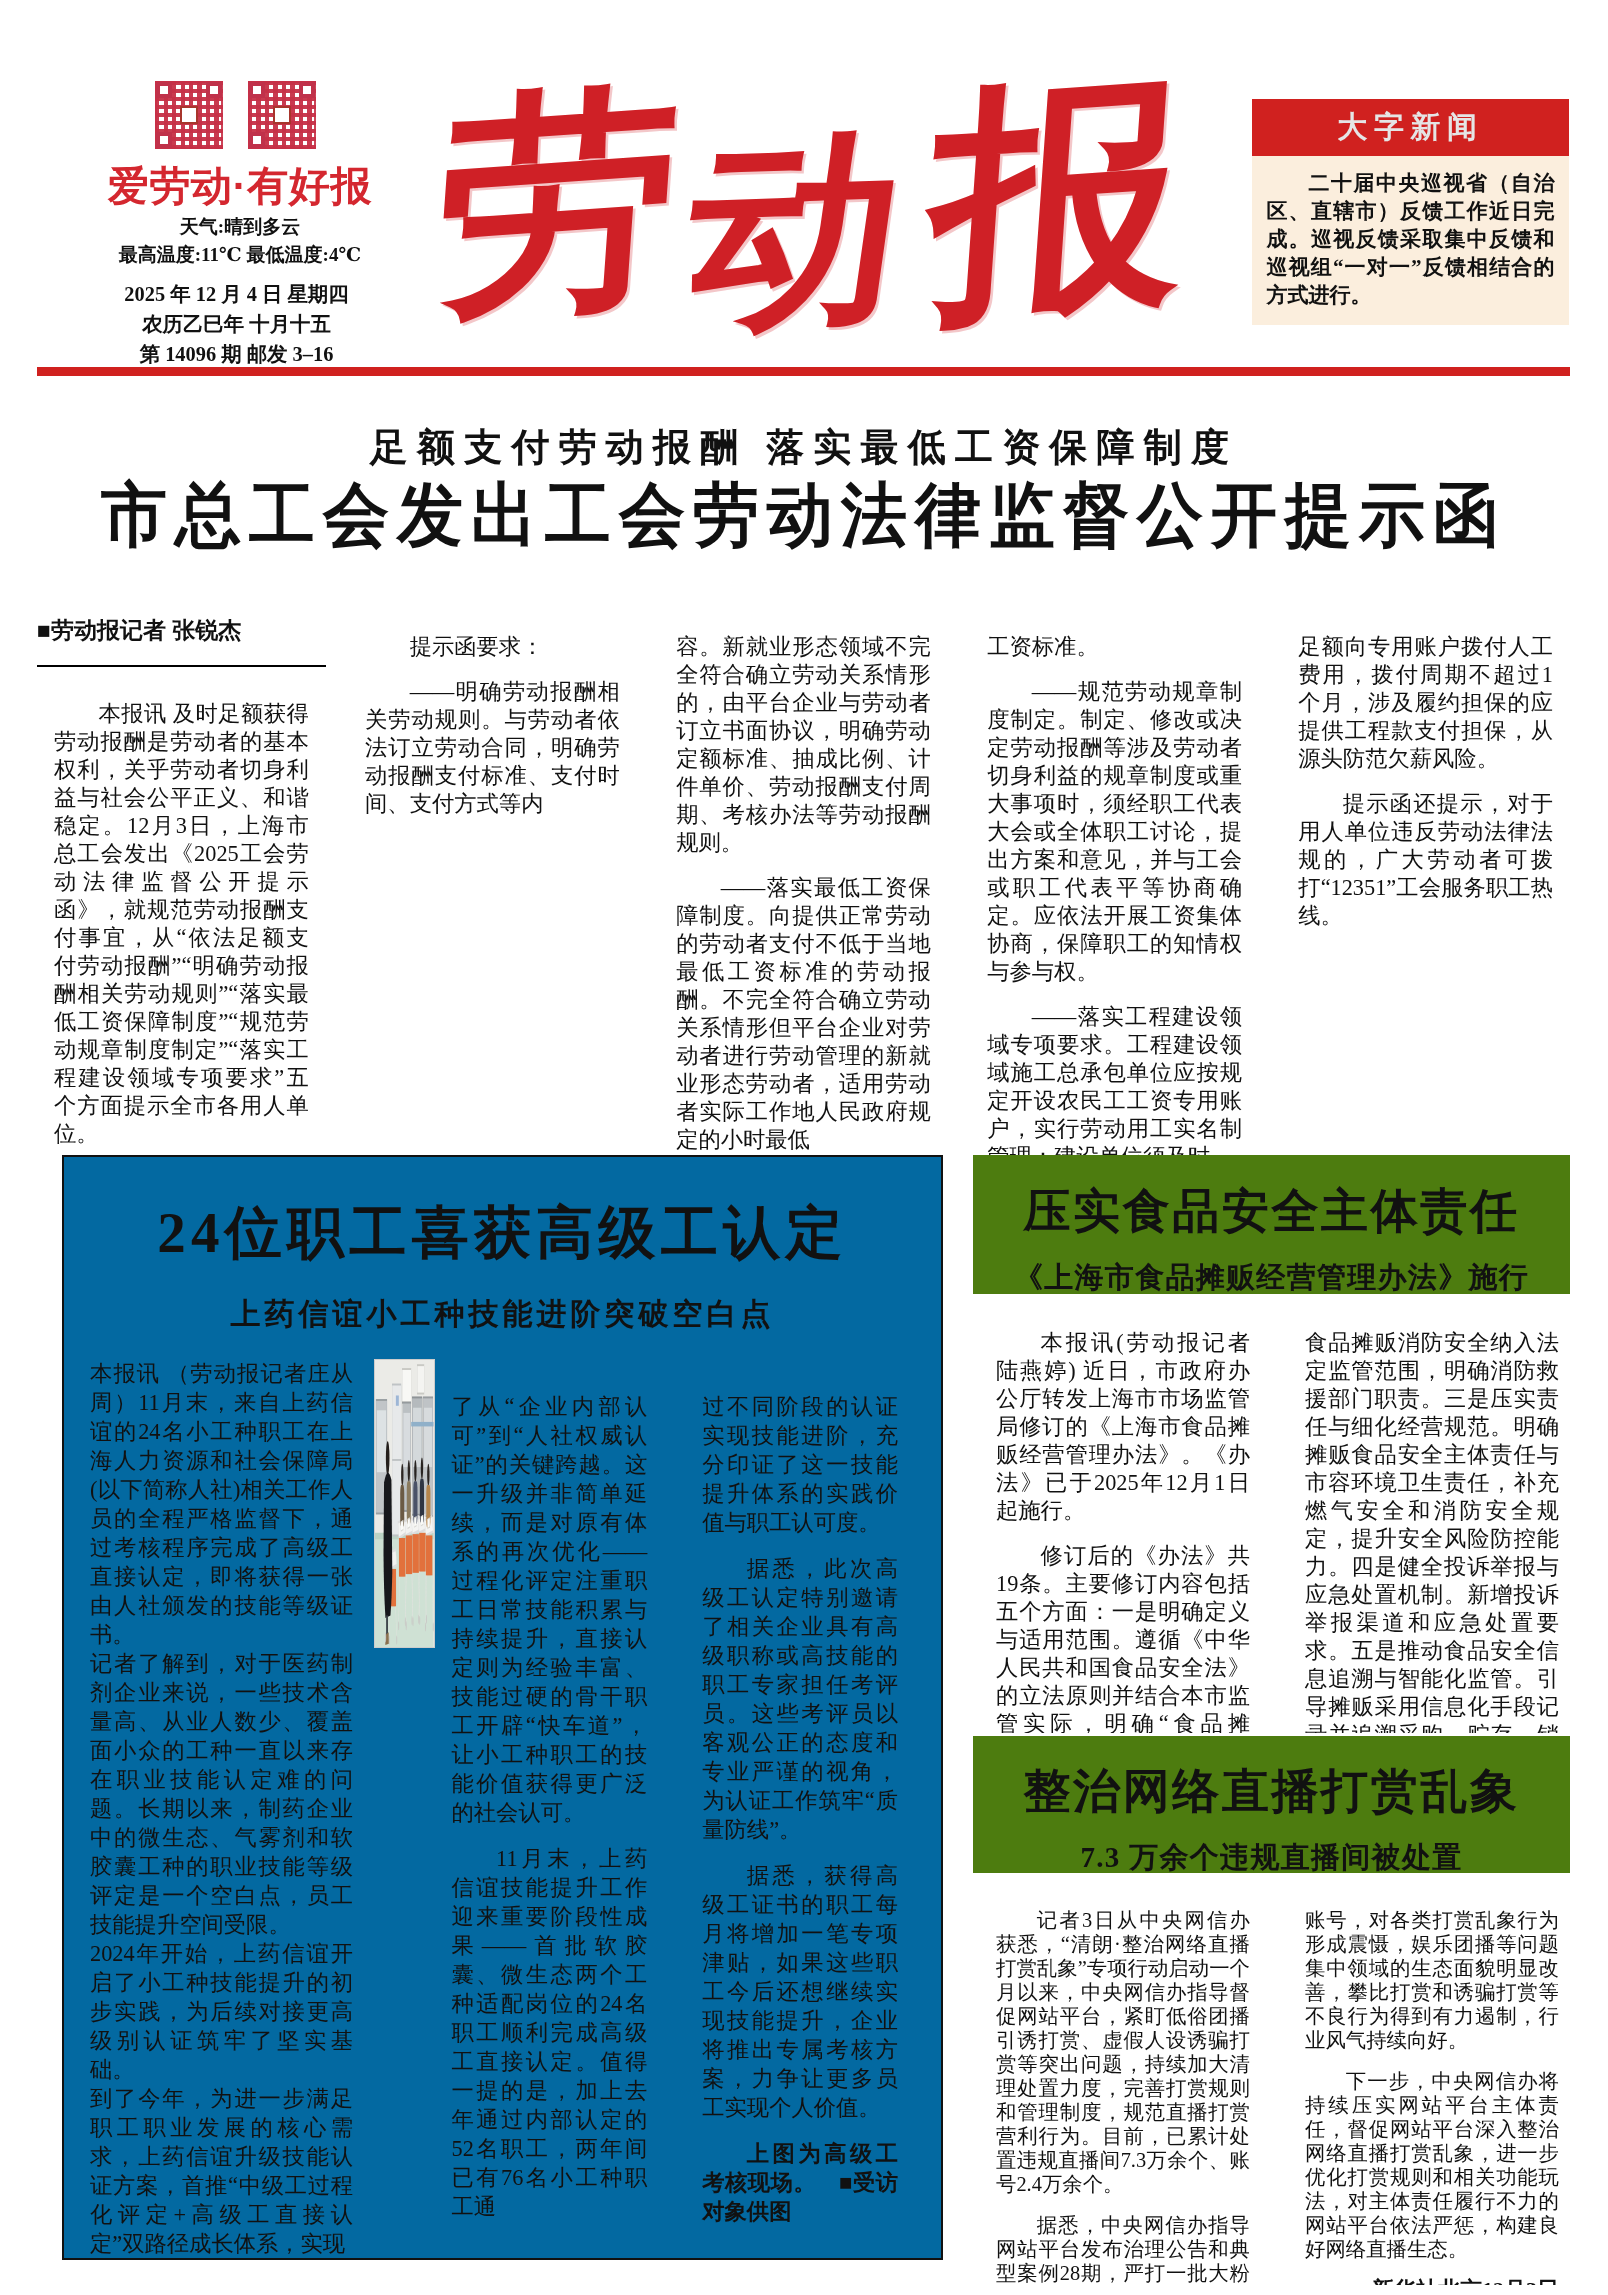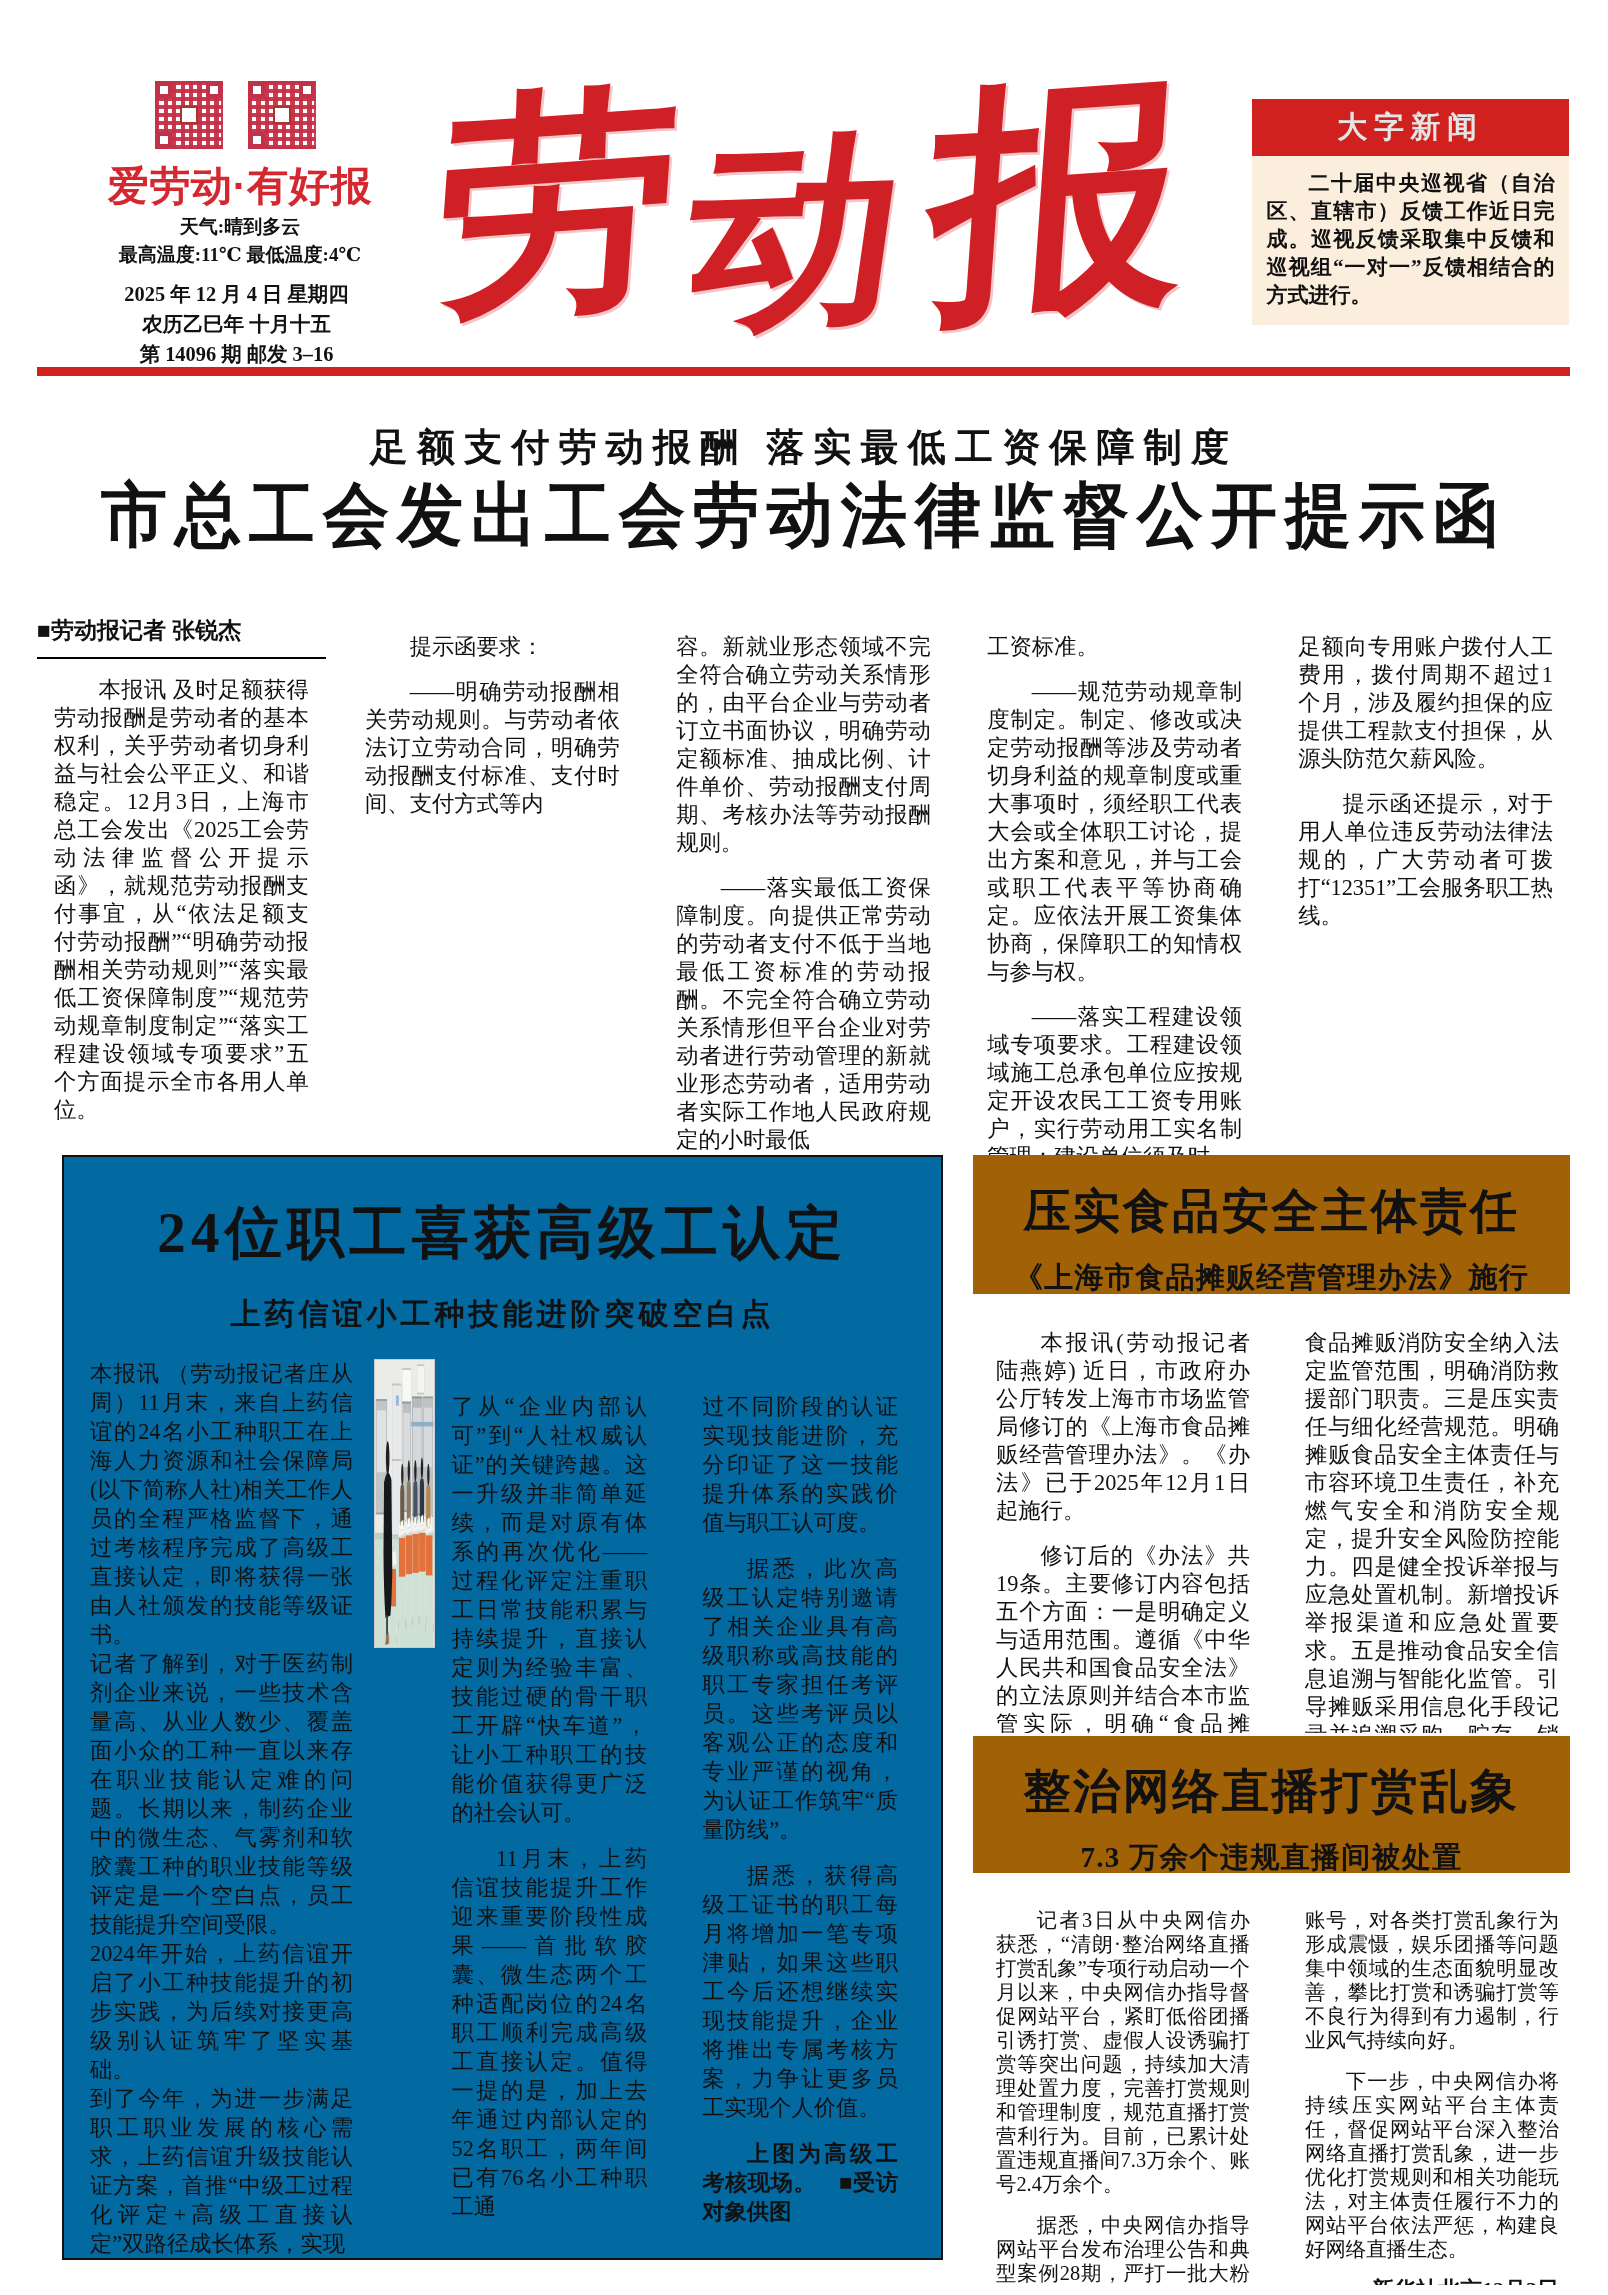--- a/index.html
+++ b/index.html
@@ -45,40 +45,40 @@
   .red-rule { position:absolute; left:37px; top:367px; width:1533px; height:8.5px; background:#d0211f; }
 
   
   .kicker { position:absolute; left:0; top:422px; width:1608px; text-align:center;
     font-size:38px; font-weight:900; letter-spacing:9.2px; }
   .headline { position:absolute; left:0; top:471px; width:1608px; text-align:center;
     font-size:66px; font-weight:900; letter-spacing:8px; transform:scaleY(1.06); }
   .lead-cols { position:absolute; left:37px; top:616px; width:1533px; display:flex; gap:22.3px; }
   .lead-cols .col { flex:1 1 0; font-size:22.3px; line-height:28px; text-align:justify; }
   .byline { font-size:23px; font-weight:bold; border-bottom:2.6px solid #000;
-    padding-bottom:13px; margin-bottom:17px;
+    padding-bottom:21px; margin-bottom:33px;
     font-family:"Liberation Sans","DejaVu Sans",sans-serif; }
   .col p, .art-col p { margin:17px; text-indent:2em; }
   .cont p:first-child { text-indent:0; }
 
   
   .skills-box { position:absolute; left:62px; top:1155px; width:881px; height:1105px;
     border:2px solid #111; background:#0369a1; }
   .skills-title { margin-top:38px; text-align:center; font-size:57px; font-weight:900; letter-spacing:5.3px; }
   .skills-subtitle { margin-top:22.3px; text-align:center; font-size:30px; font-weight:700; letter-spacing:4px; }
   .skills-content { display:flex; gap:21px; padding:0 26px; margin-top:24px; }
   .skills-c1 { width:263px; flex:none; font-size:22.3px; line-height:29px; text-align:justify; }
   .skills-right { flex:1 1 0; display:flex; flex-direction:row; }
   .skills-photo { width:100%; height:289px; border:0.7px solid #ccc; background:#ecebe7; }
   .skills-lower { display:flex; gap:21px; margin-top:16px; }
   .skills-lower .art-col { flex:1 1 0; font-size:22.3px; line-height:29px; text-align:justify; }
   .photo-caption { font-weight:bold; text-indent:2em; margin-top:0; }
 
   
-  .blue-head { position:absolute; left:973px; width:597px; background:#a16207; text-align:center; }
+  .blue-head { position:absolute; left:973px; width:597px; background:#4d7c0f; text-align:center; }
   .blue-head .t { font-size:47px; font-weight:900; letter-spacing:2.6px; }
   .blue-head .s { font-size:29px; font-weight:700; margin-top:14.5px; letter-spacing:1.3px; }
   .food-head { top:1155px; height:139px; padding-top:25px; }
   .live-head { top:1736px; height:137px; padding-top:24px; }
   .art-body { position:absolute; left:979px; width:597px; display:flex; gap:21px; overflow:hidden; }
   .food-body { top:1312px; height:421px; }
   .live-body { top:1891px; height:394px; }
   .art-body .art-col { flex:1 1 0; font-size:22.3px; line-height:28px; text-align:justify; }
   .live-body .art-col { font-size:20.4px; line-height:24px; }
   .credit { font-weight:bold; text-align:right; margin-top:2.6px; font-size:22px; }

